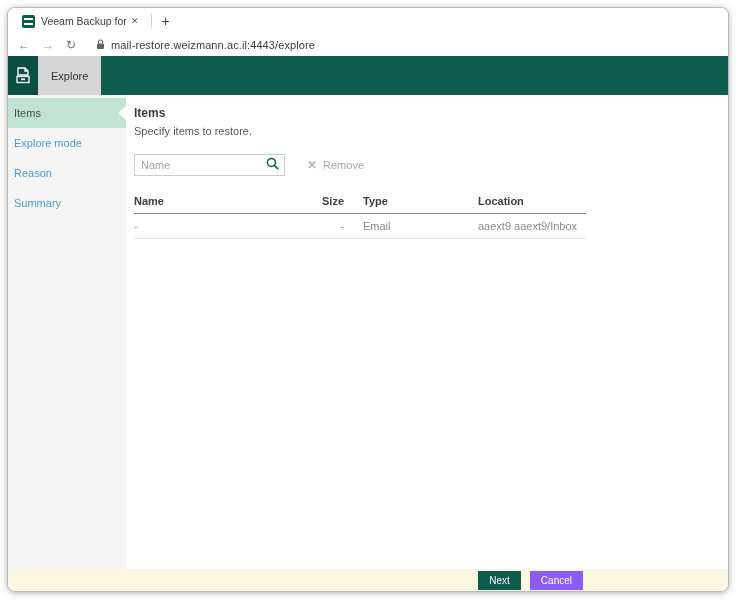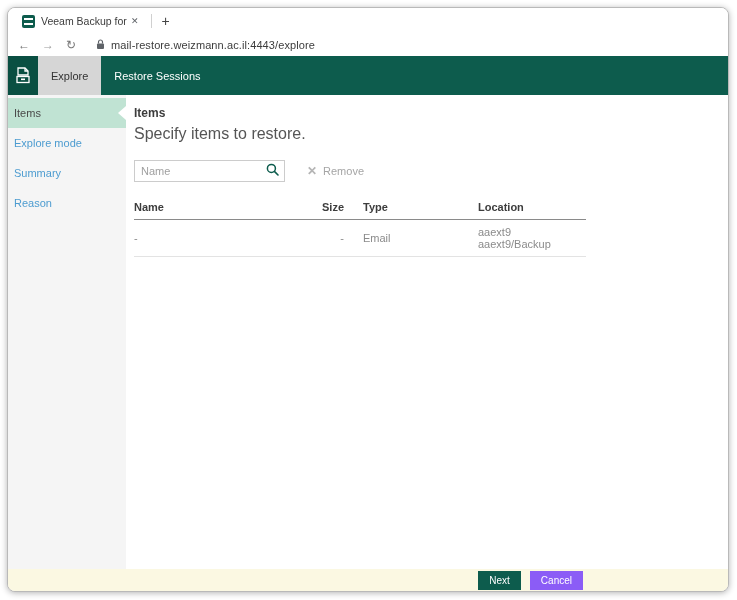--- a/index.html
+++ b/index.html
@@ -37,21 +37,21 @@
   .page-title { font-size:15px; color:#4a4a4a; }
   
   .bodyrow { flex:1 1 auto; display:flex; min-height:0; }
   .sidebar { width:118px; background:#f5f5f5; flex:0 0 auto; padding-top:3px; }
   .step { position:relative; font-size:11px; color:#4d9cd0; padding:9px 6px; cursor:pointer; }
   .step.active { background:#c0e3d3; color:#4a4a4a; cursor:default; }
   .step.active::after { content:""; position:absolute; right:0; top:50%; margin-top:-7px;
     border-top:7px solid transparent; border-bottom:7px solid transparent; border-right:8px solid #fff; }
   .content { flex:1; background:#fff; padding:11px 0 0 8px; }
   .content h2 { font-size:12px; color:#3d3d3d; font-weight:bold; }
-  .sub { font-size:16px; color:#555; margin-top:5px; }
+  .sub { font-size:11px; color:#555; margin-top:5px; }
   .toolbar { display:flex; align-items:center; margin-top:17px; }
   .searchbox { width:151px; height:22px; border:1px solid #ccc; display:flex; align-items:center; background:#fff; }
   .searchbox input { flex:1; border:0; outline:none; font-size:11px; color:#444; padding:0 4px 0 6px; min-width:0; font-family:"Liberation Sans", sans-serif; }
   .searchbox input::placeholder { color:#a0a0a0; }
   .search-ico { margin-right:5px; flex:0 0 auto; cursor:pointer; }
   .remove-btn { display:flex; align-items:center; margin-left:22px; color:#a5a5a5; font-size:11px; cursor:default; }
   .remove-x { font-size:12px; font-weight:bold; color:#b5b5b5; margin-right:6px; }
   
   table { border-collapse:collapse; margin-top:15px; width:452px; table-layout:fixed; }
   th { font-size:11px; color:#3d3d3d; text-align:left; font-weight:bold; padding:4px 0 6px 0; border-bottom:1px solid #8a8a8a; }
@@ -98,40 +98,37 @@
       <svg width="16" height="17" viewBox="0 0 16 17">
         <path d="M3 1h7l3 3v4H3z" fill="none" stroke="#fff" stroke-width="1.3"></path>
         <path d="M10 1v3h3" fill="none" stroke="#fff" stroke-width="1.3"></path>
         <rect x="2" y="9.5" width="12" height="6" fill="none" stroke="#fff" stroke-width="1.3"></rect>
         <rect x="6" y="11.5" width="4" height="1.6" fill="#fff"></rect>
       </svg>
     </div>
     <div class="nav-tab active">
       <span>Explore</span>
     </div>
-    <div class="nav-tab">
-      <span>Restore Sessions</span>
-    </div>
   </div>
 
 
   <div class="bodyrow">
 
     <div class="sidebar">
       <div class="step active">
         <span>Items</span>
       </div>
       <div class="step">
         <span>Explore mode</span>
       </div>
       <div class="step">
-        <span>Summary</span>
+        <span>Reason</span>
       </div>
       <div class="step">
-        <span>Reason</span>
+        <span>Summary</span>
       </div>
     </div>
 
     <div class="content">
       <h2>Items</h2>
       <div class="sub">Specify items to restore.</div>
 
       <div class="toolbar">
         <div class="searchbox">
           <input type="text" placeholder="Name" style="">
@@ -155,21 +152,21 @@
             <th class="col-size">Size</th>
             <th class="col-type">Type</th>
             <th class="col-loc">Location</th>
           </tr>
         </thead>
         <tbody>
           <tr>
             <td class="col-name">-</td>
             <td class="col-size">-</td>
             <td class="col-type">Email</td>
-            <td class="col-loc">aaext9 aaext9/Backup</td>
+            <td class="col-loc">aaext9 aaext9/Inbox</td>
           </tr>
         </tbody>
       </table>
     </div>
   </div>
 
   <div class="footer">
     <button class="btn btn-next">Next</button>
     <button class="btn btn-cancel">Cancel</button>
   </div>

